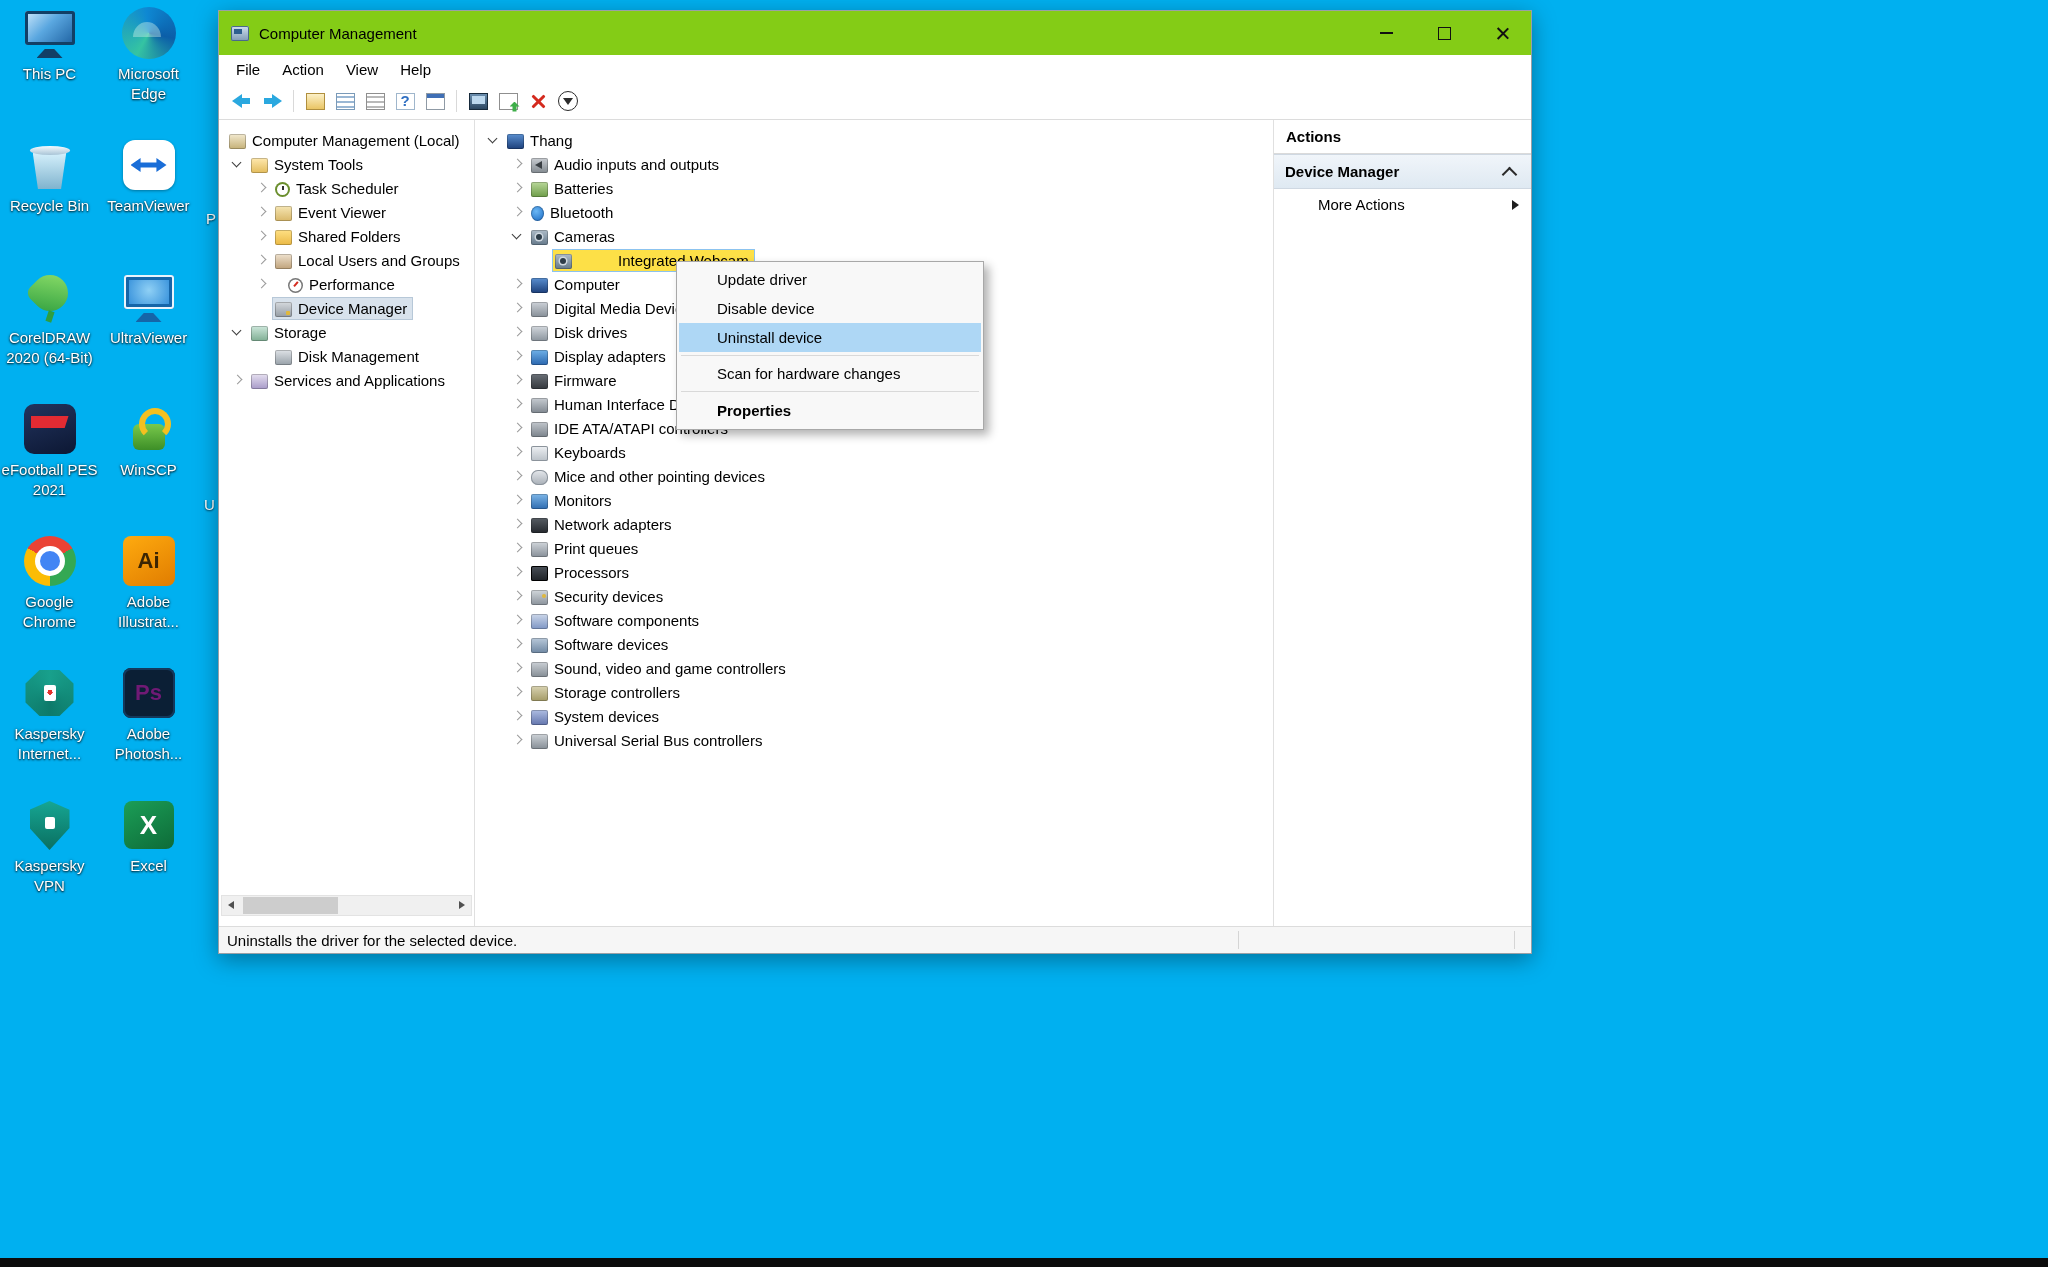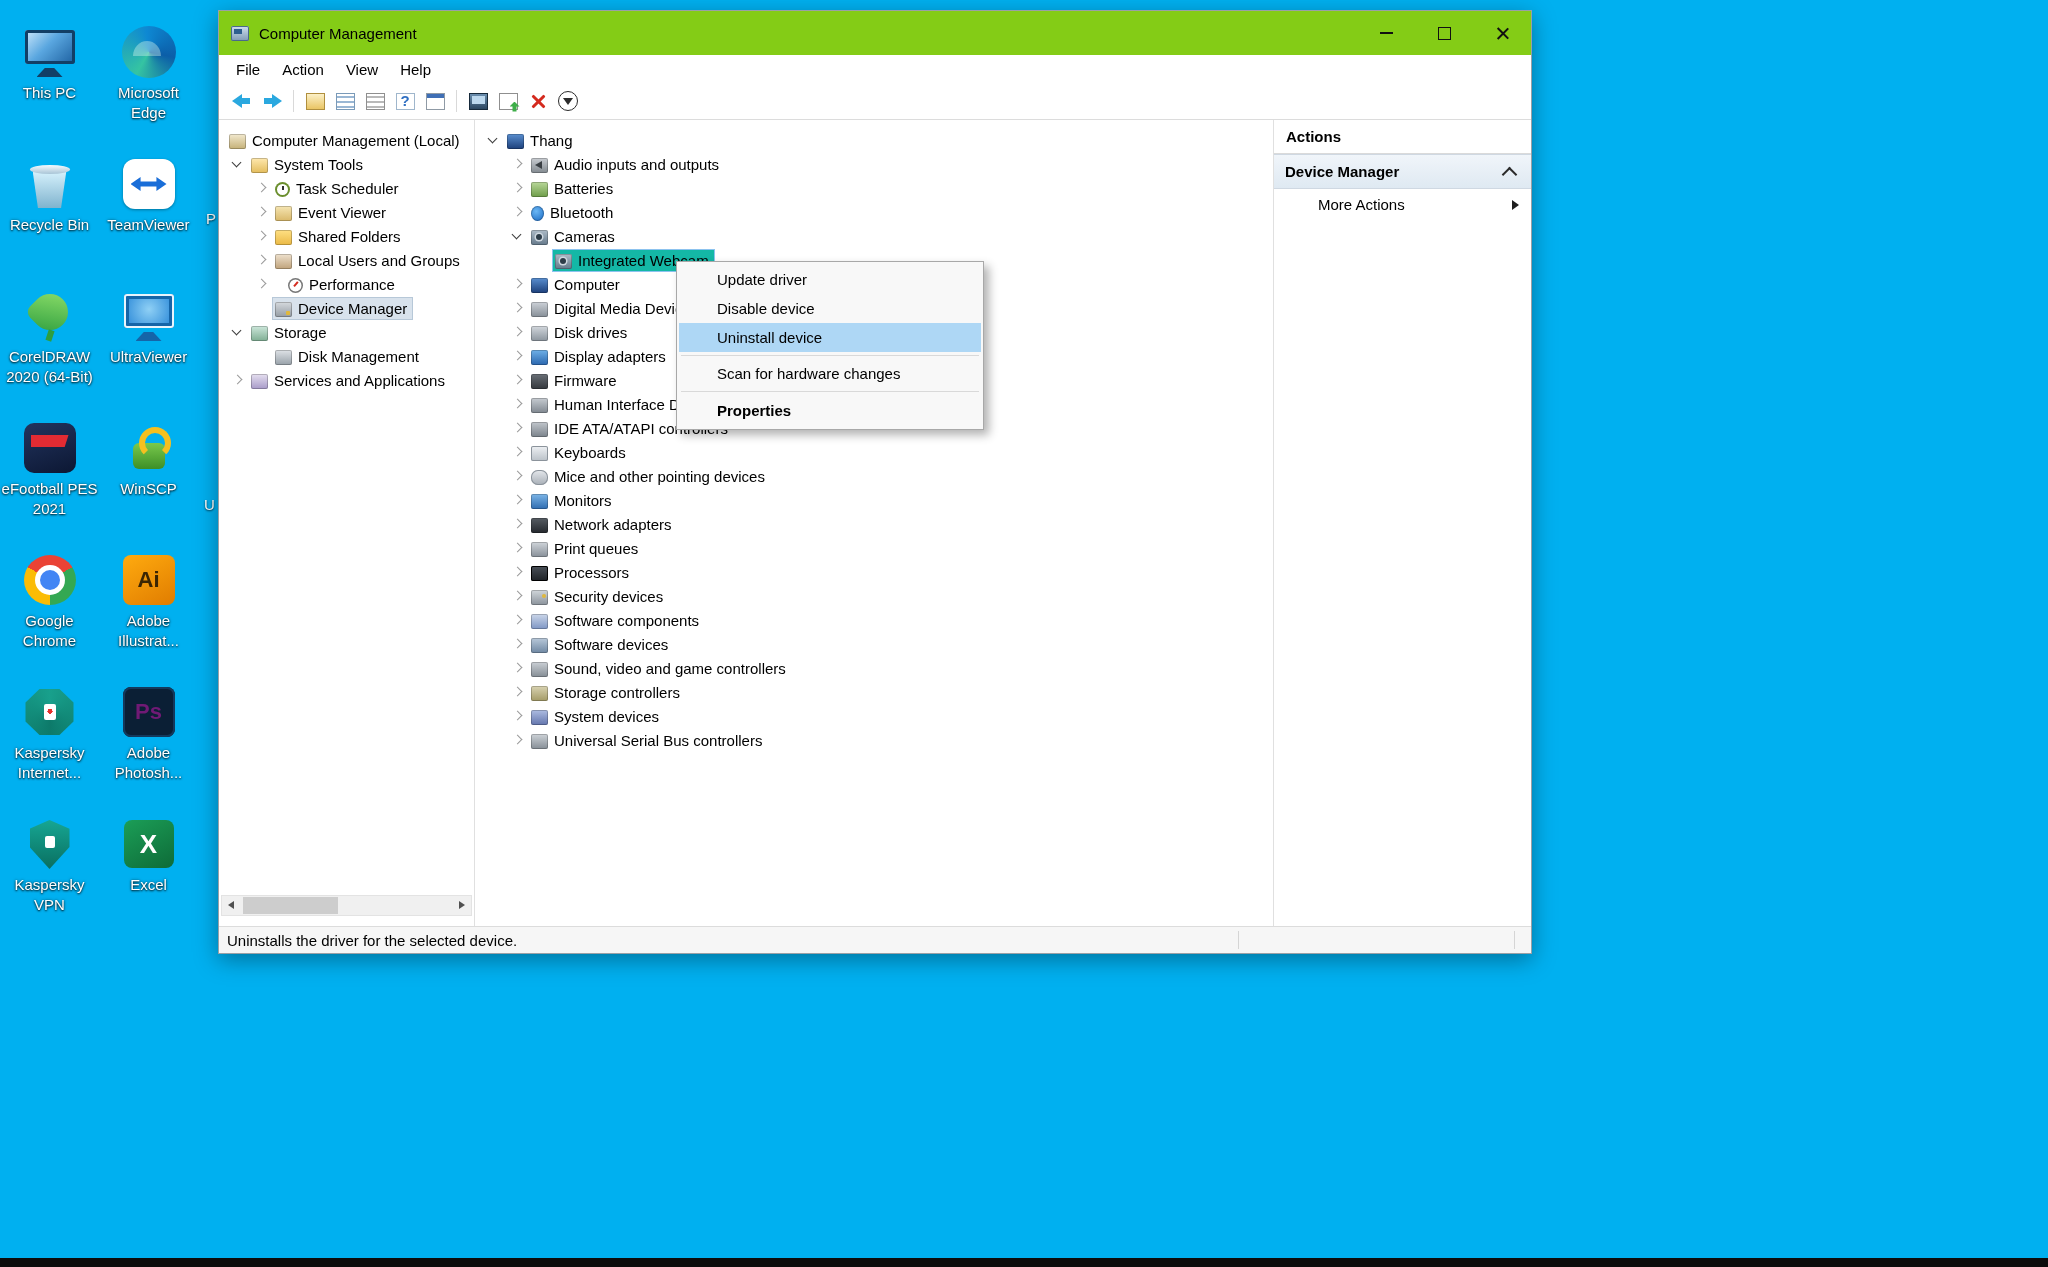--- a/index.html
+++ b/index.html
@@ -1,19 +1,19 @@
 <!DOCTYPE html>
 <html><head>
 <meta charset="utf-8">
 <style>
   html,body{margin:0;padding:0;background:#00b0f0;font-family:"Liberation Sans","DejaVu Sans",sans-serif;}
   .screen{position:relative;width:2048px;height:1267px;overflow:hidden;background:#00b0f0;font-size:15px;color:#000;}
 
   
-  .desktop-icons{position:absolute;left:0;top:0;width:200px;padding-top:24px;display:grid;
+  .desktop-icons{position:absolute;left:0;top:0;width:200px;padding-top:5px;display:grid;
     grid-template-rows:repeat(7,132px);grid-auto-flow:column;grid-auto-columns:99px;}
   .dsk{width:99px;display:flex;flex-direction:column;align-items:center;cursor:default;}
   .dlabel{max-width:96px;text-align:center;color:#fff;font-size:15px;line-height:1.32;
     text-shadow:0 1px 2px rgba(0,0,0,.85),0 0 3px rgba(0,0,0,.5);word-wrap:break-word;}
   .art{width:58px;height:56px;position:relative;display:flex;align-items:center;justify-content:center;margin-bottom:3px;}
   .art::before{z-index:0;}
   .art::after{z-index:1;}
   .badge{position:relative;z-index:2;font-weight:bold;font-size:22px;}
   .art-this-pc::before{content:"";position:absolute;left:4px;top:6px;width:50px;height:34px;border-radius:3px;
     background:linear-gradient(135deg,#cfeafc 0%,#5aa7e0 45%,#1b5e9e 100%);box-shadow:inset 0 0 0 3px #123f66;}
@@ -115,21 +115,21 @@
   .ico-disable::after{content:"";position:absolute;left:4px;top:6px;border-top:7px solid #2b2b2b;border-left:5px solid transparent;border-right:5px solid transparent;}
 
   
   .main{flex:1;display:flex;min-height:0;background:#fff;}
   .left-pane{width:255px;flex:none;border-right:1px solid #e0e0e0;position:relative;overflow:hidden;padding-top:8px;}
   .mid-pane{flex:1;border-right:1px solid #e0e0e0;overflow:hidden;padding-top:8px;position:relative;}
   .actions-pane{width:257px;flex:none;display:flex;flex-direction:column;}
 
   .trow{display:flex;align-items:center;height:24px;white-space:nowrap;cursor:default;}
   .row-core{display:flex;align-items:flex-end;padding:2px 5px 2px 2px;}
-  .sel-active .row-core{background:#14b8a6;box-shadow:0 0 0 1px 	#8cc3ef;}
+  .sel-active .row-core{background:#fde047;box-shadow:0 0 0 1px 	#8cc3ef;gap:40px;}
   .sel-inactive .row-core{background:#d8e2ec;box-shadow:0 0 0 1px #b7c8d8;}
   .chev{width:22px;height:16px;position:relative;flex:none;}
   .chev.right::after{content:"";position:absolute;left:7px;top:4px;width:6px;height:6px;border:solid #9a9a9a;border-width:1.8px 1.8px 0 0;transform:rotate(45deg);}
   .chev.down::after{content:"";position:absolute;left:6px;top:3px;width:6px;height:6px;border:solid #3c3c3c;border-width:1.8px 1.8px 0 0;transform:rotate(135deg);}
   .dicon{width:17px;height:15px;border-radius:2px;margin-right:6px;flex:none;position:relative;
     background:linear-gradient(#cfd4da,#8d959e);box-shadow:inset 0 0 0 1px rgba(0,0,0,.22);}
   .tlabel{font-size:15px;}
 
   
   .ic-computer-management{background:linear-gradient(#f3ead0,#c4b077);}

